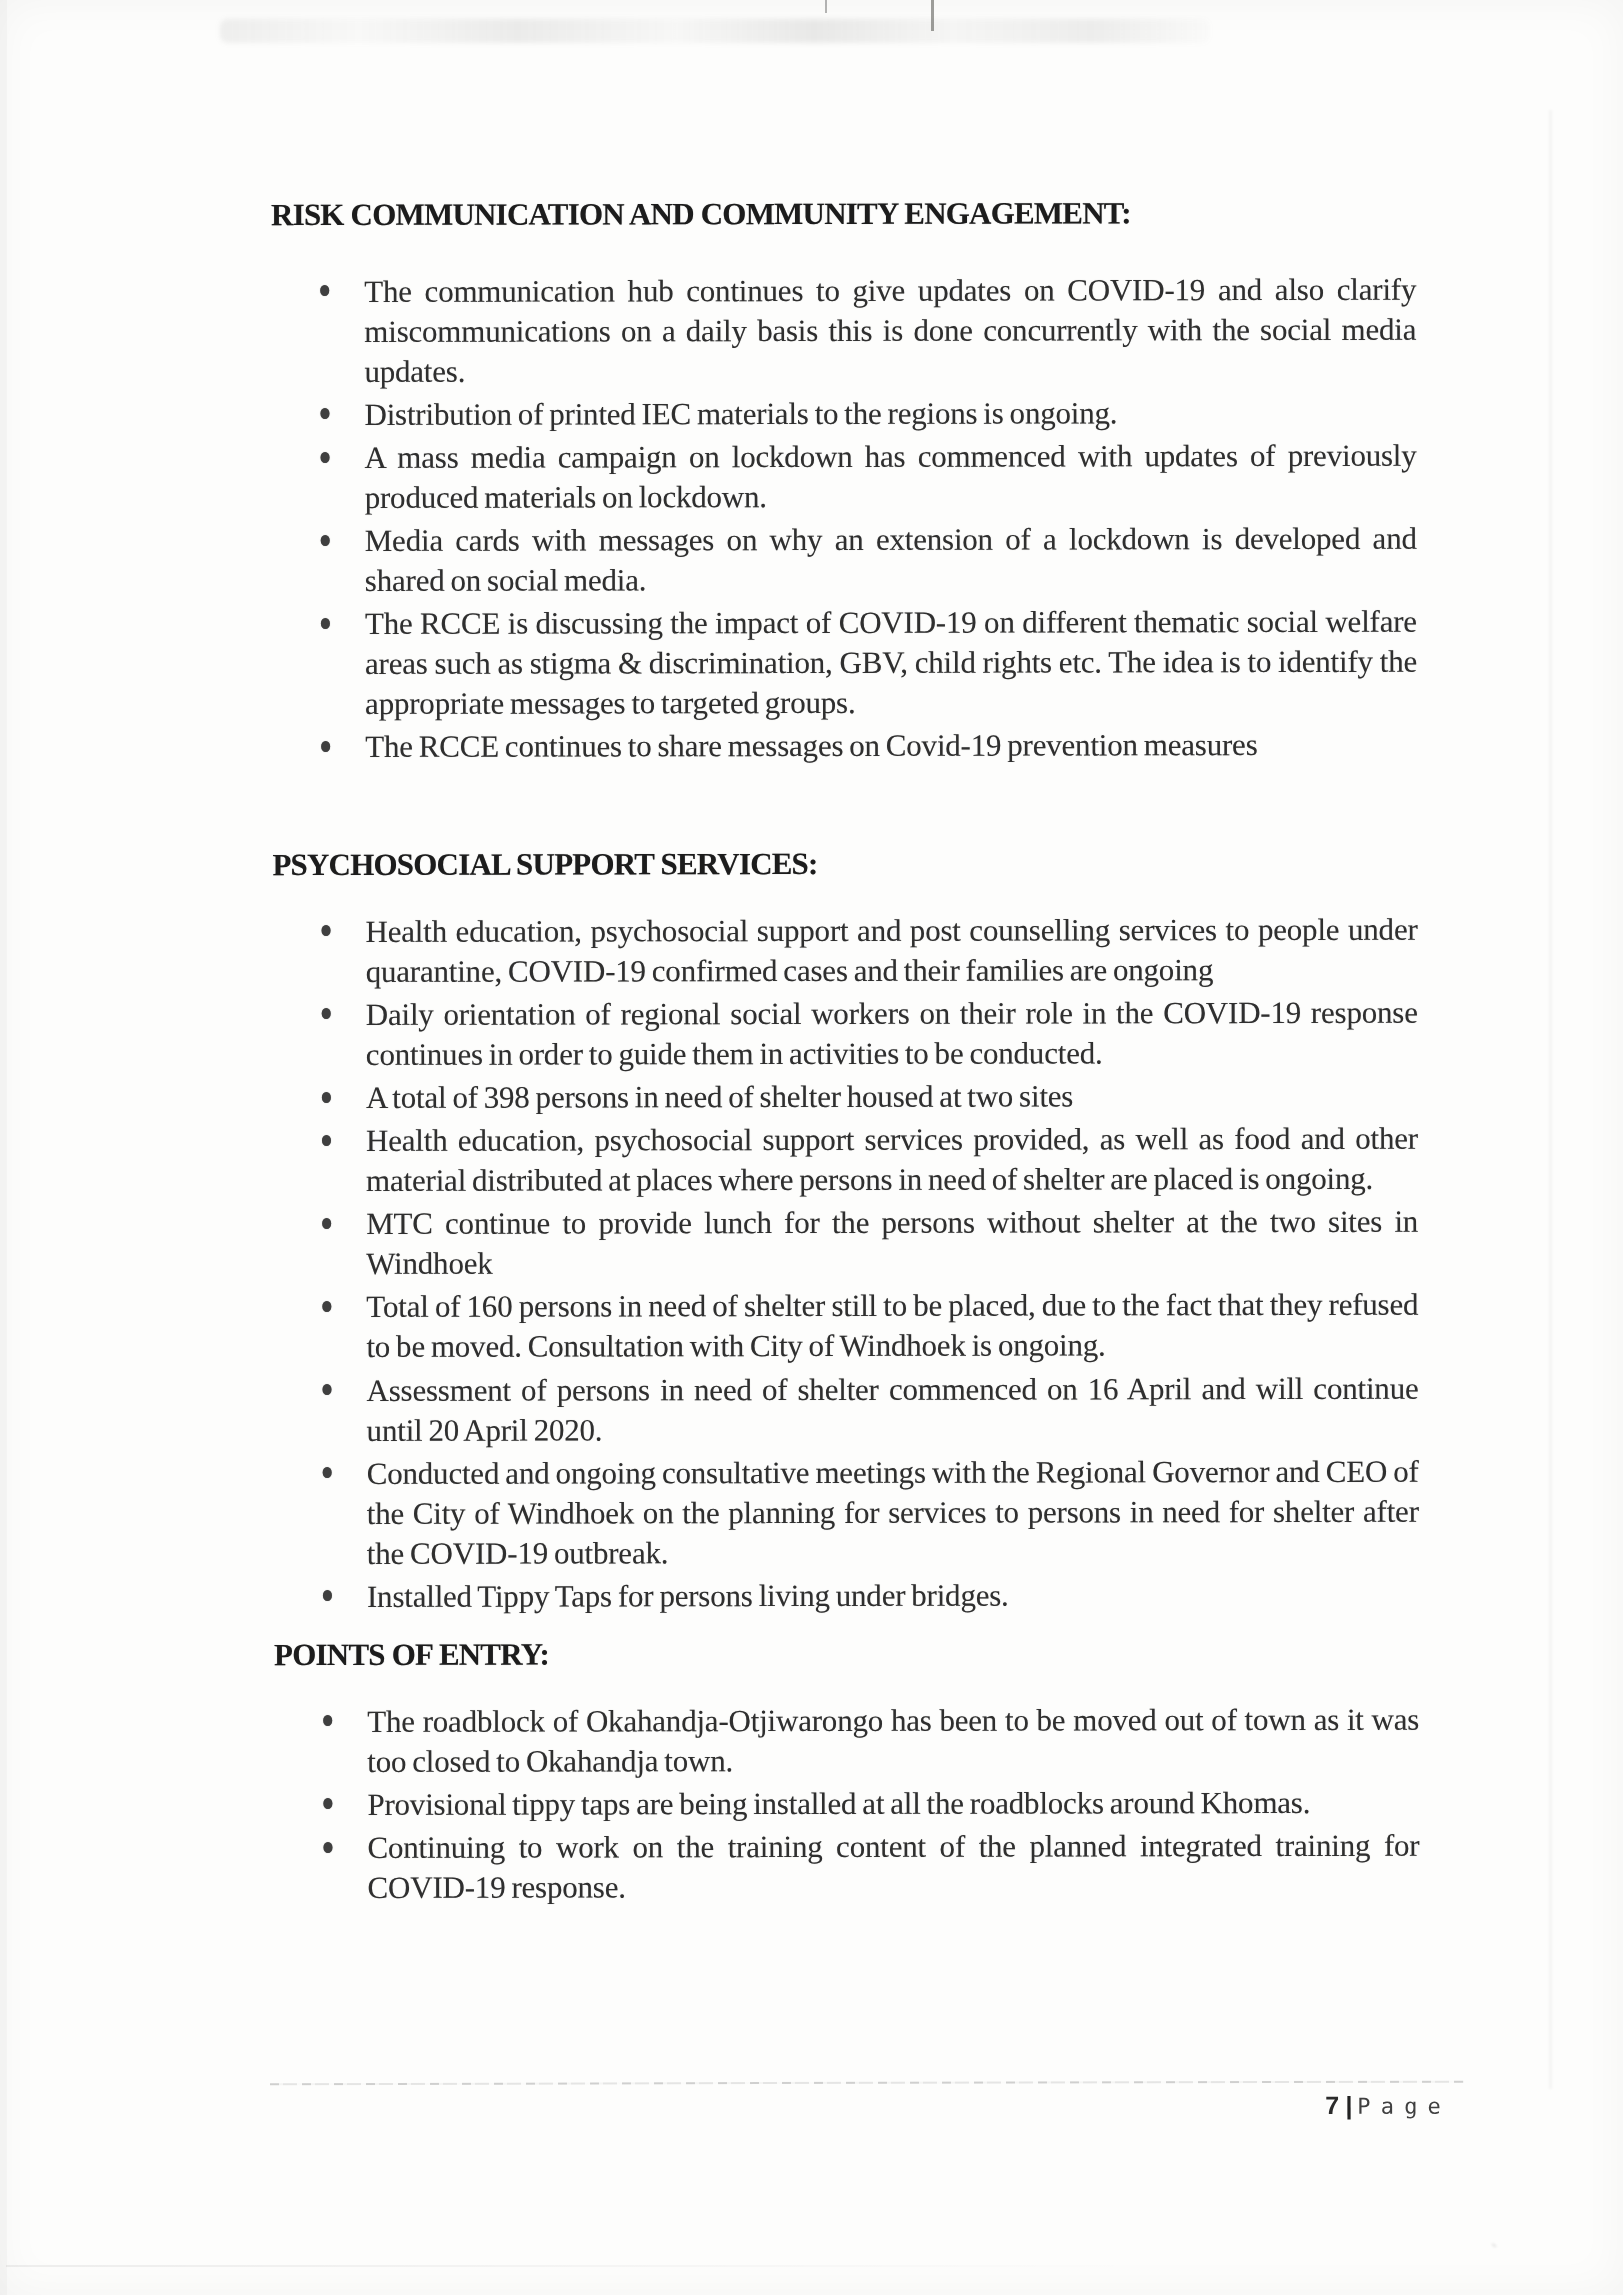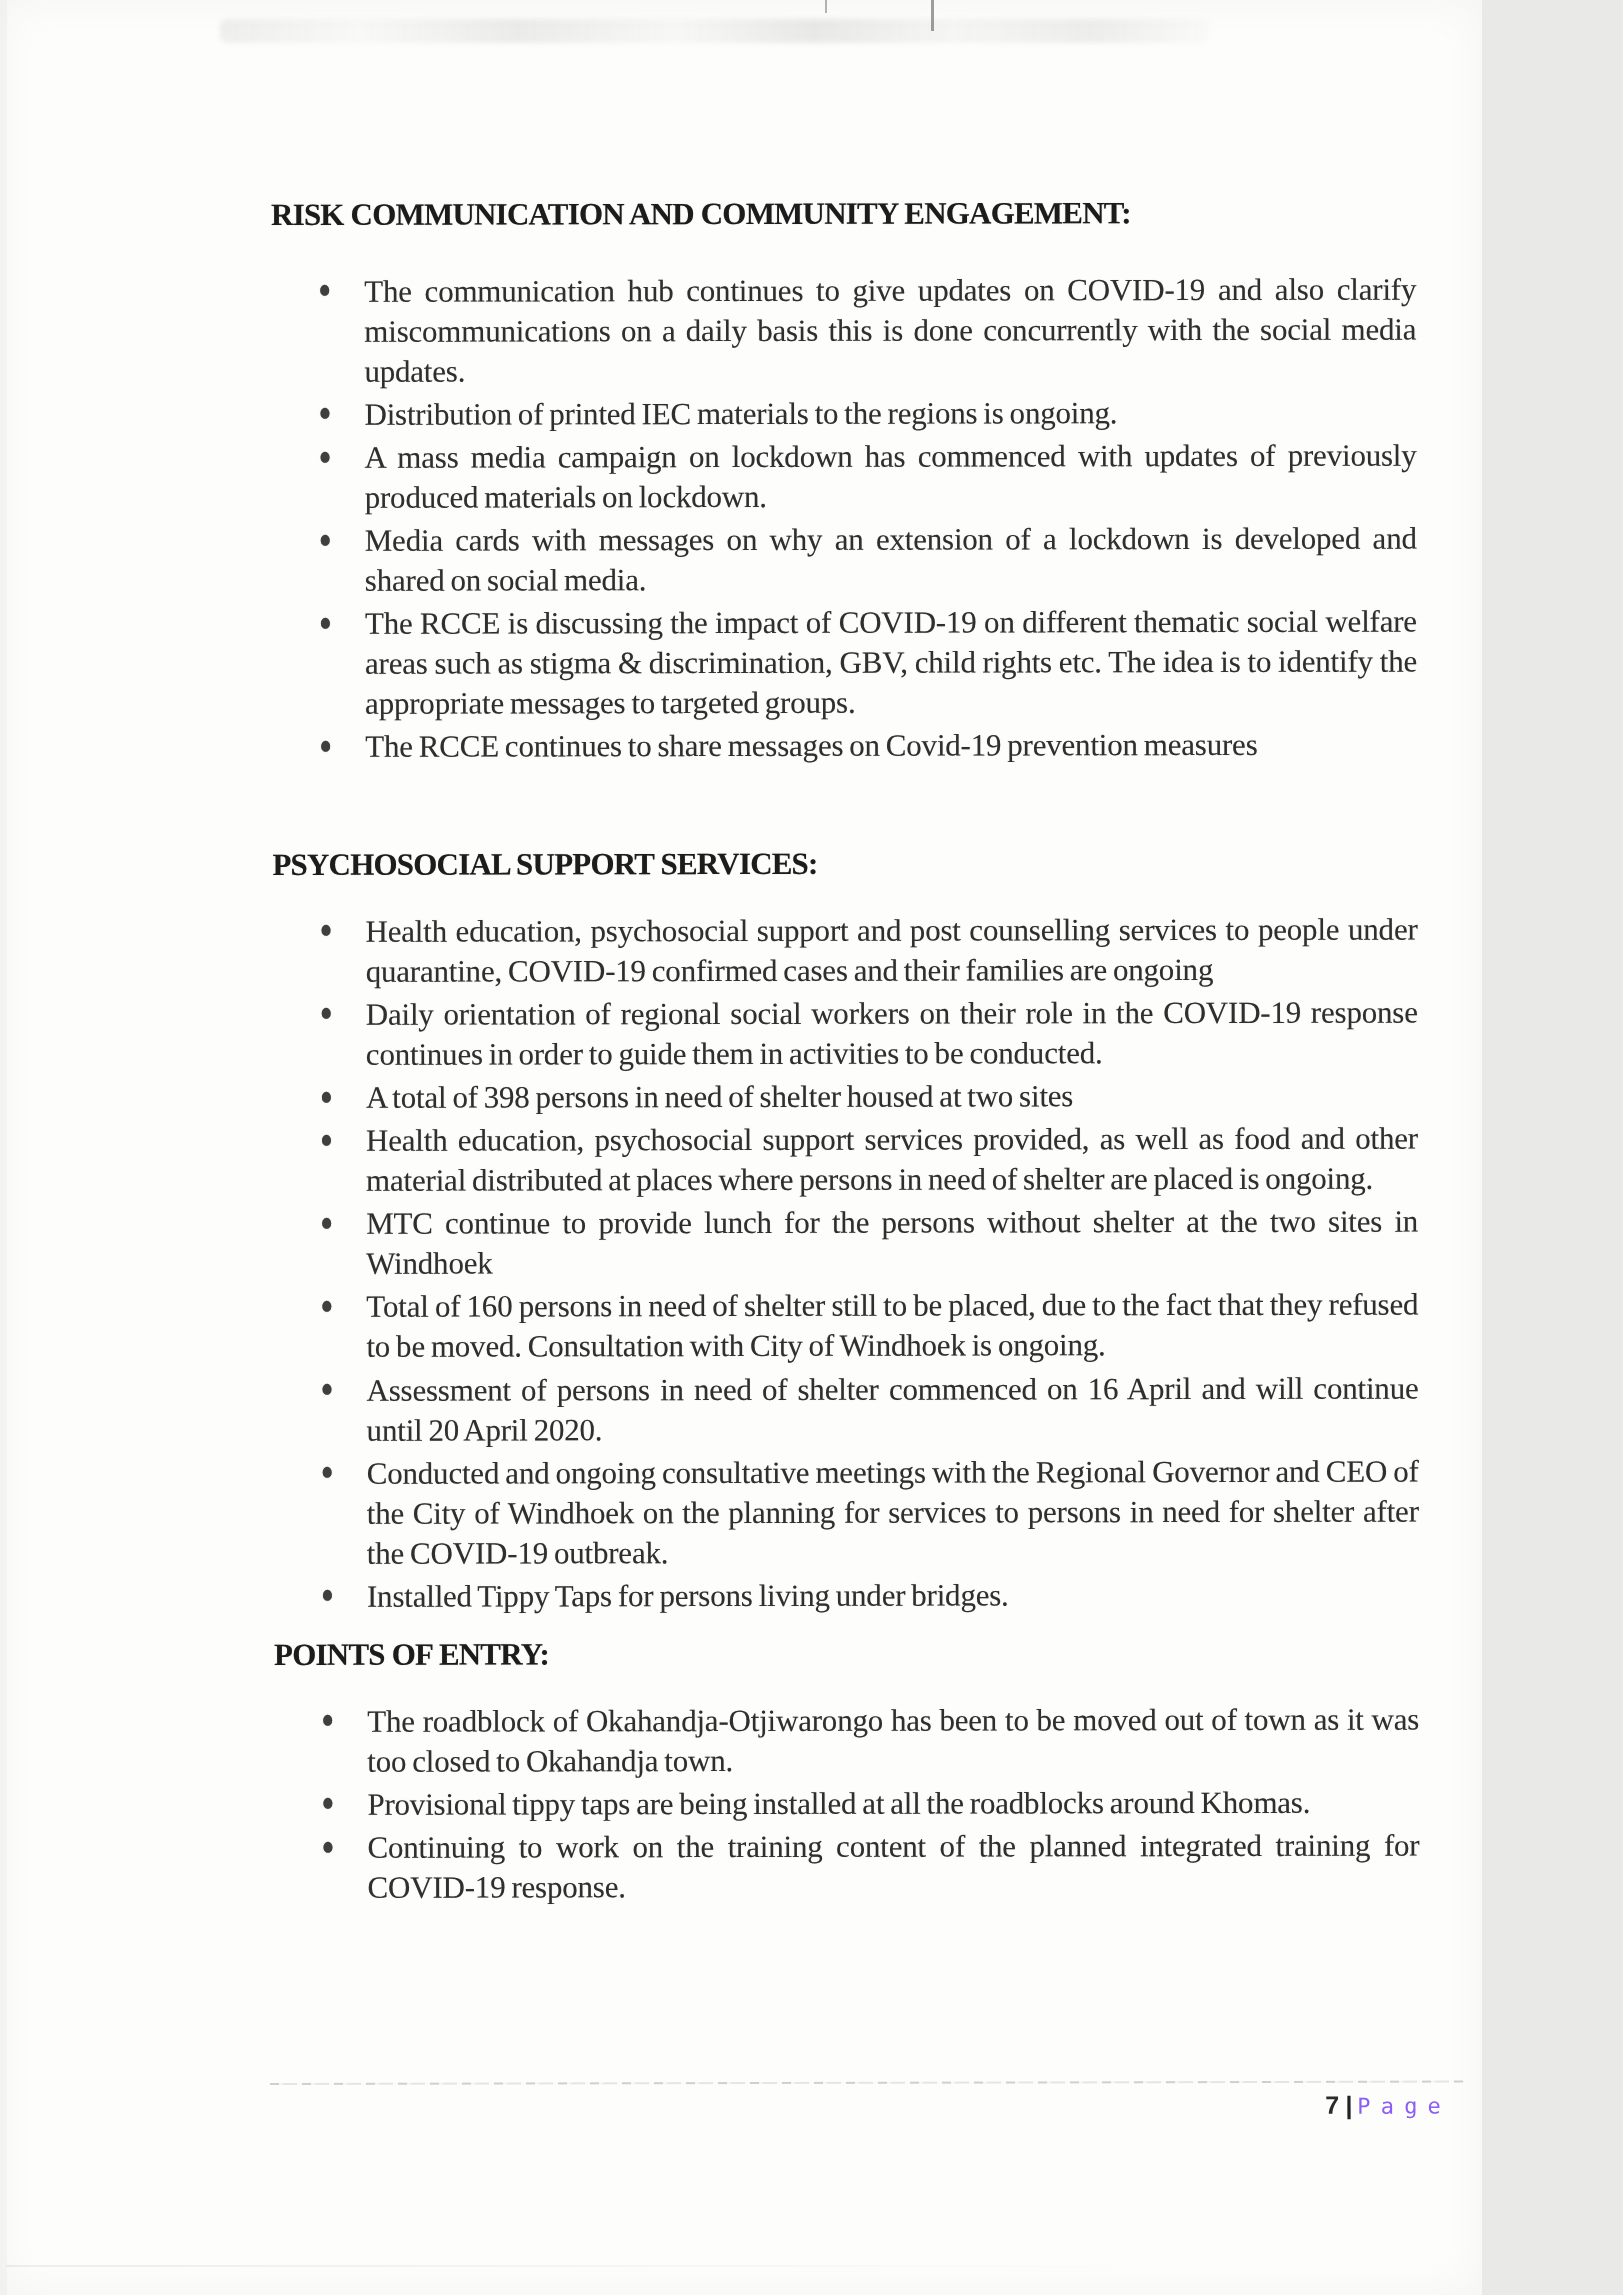--- a/index.html
+++ b/index.html
@@ -1,18 +1,18 @@
 <!DOCTYPE html>
 <html style="font-size:12.6px"><head>
 <meta charset="utf-8">
 <style>
   html,body{margin:0;padding:0;background:#e9e9e7;}
   .page{
     position:relative;
-    width:1482px;height:2295px;
+    width:1623px;height:2295px;
     background:#fdfdfc;
     overflow:hidden;
     font-family:"Liberation Serif","DejaVu Serif",serif;
     box-shadow:inset 0 0 47px rgba(0,0,0,0.04);
   }
   .content{position:absolute;inset:0;transform:rotate(-0.12deg);}
   .doc-section{position:absolute;left:273px;width:1154px;}
   .s0{top:192px;}
   .s1{top:842px;}
   .s2{top:1632px;}
@@ -58,21 +58,21 @@
     font-family:"Liberation Sans","DejaVu Sans",sans-serif;
     font-size:25px;font-weight:700;color:#2b2b2b;
   }
   .footer .psep{
     font-family:"Liberation Sans","DejaVu Sans",sans-serif;
     font-size:25px;font-weight:700;color:#222;
     margin:0 4.7px 0 6.3px;
   }
   .footer .plabel{
     font-family:"DejaVu Sans Mono","Liberation Mono",monospace;
-    font-size:22px;color:#8b5cf6;
+    font-size:22px;color:#404040;
     letter-spacing:10.2px;
   }
   
   .art{position:absolute;pointer-events:none;}
   .art-top-smudge{
     left:220px;top:19px;width:990px;height:23.6px;
     background:linear-gradient(90deg,
       rgba(110,110,110,.10) 0%, rgba(110,110,110,.03) 14%,
       rgba(110,110,110,.12) 30%, rgba(110,110,110,.04) 46%,
       rgba(110,110,110,.14) 60%, rgba(110,110,110,.05) 74%,

